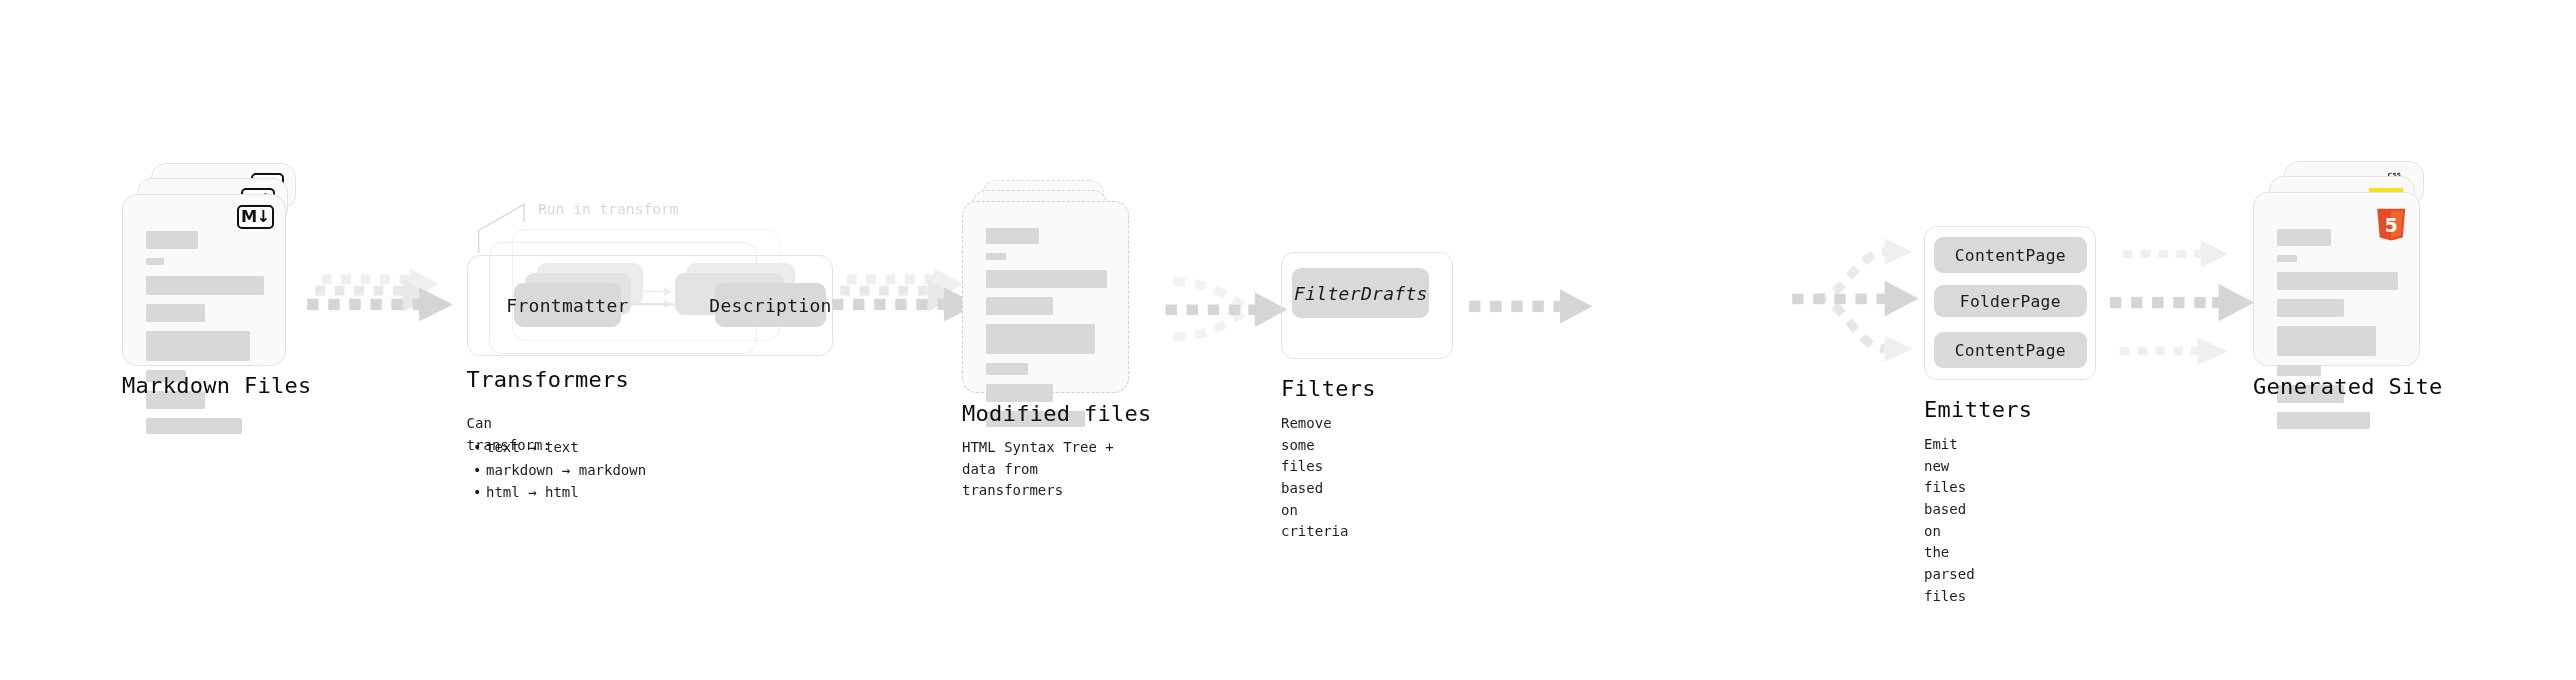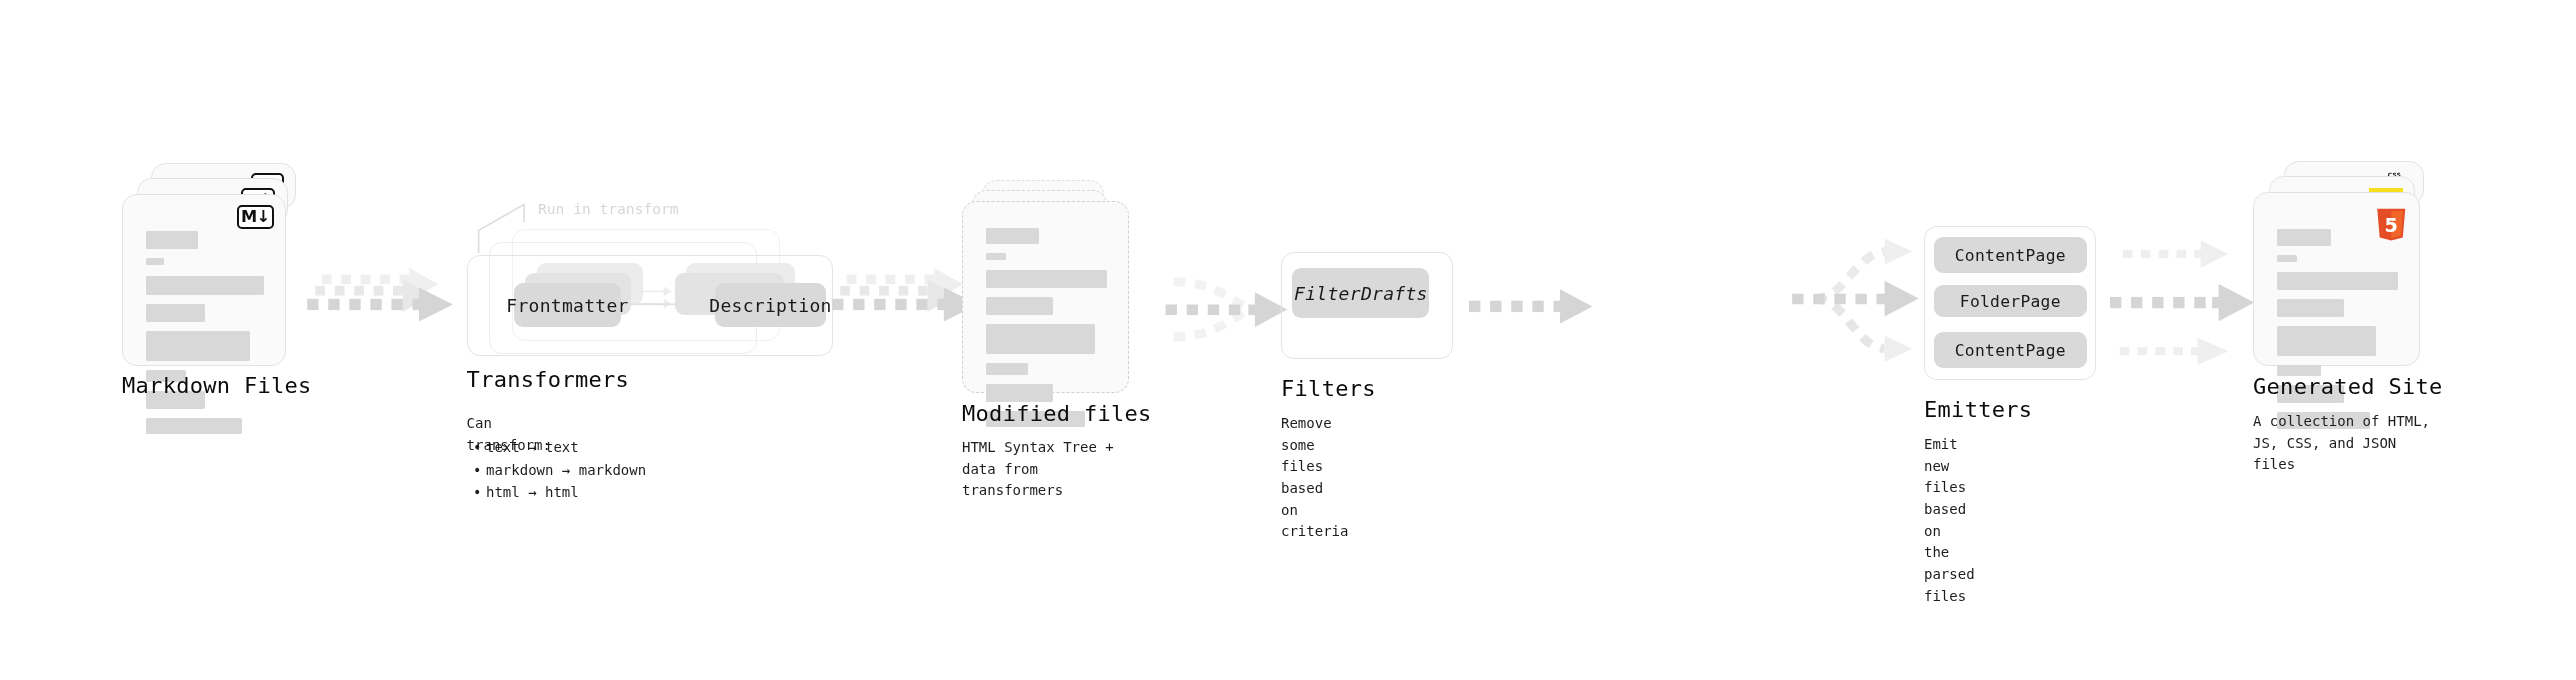--- a/index.html
+++ b/index.html
@@ -378,18 +378,16 @@
           <div class="line" style="width:55%;height:18px;"></div>
           <div class="line" style="width:82%;height:30px;"></div>
           <div class="line" style="width:36%;height:11.4px;"></div>
           <div class="line" style="width:55%;height:18px;"></div>
           <div class="line" style="width:77%;height:16.3px;"></div>
         </div>
       </div>
     </div>
 
     <div class="title" style="left:0px;top:213px;">Generated Site</div>
-    <div class="sub" style="left:0px;top:250px;">A collection of HTML,
-JS, CSS, and JSON files</div>
   </div>
 
 </div>
 
 
 </body></html>

